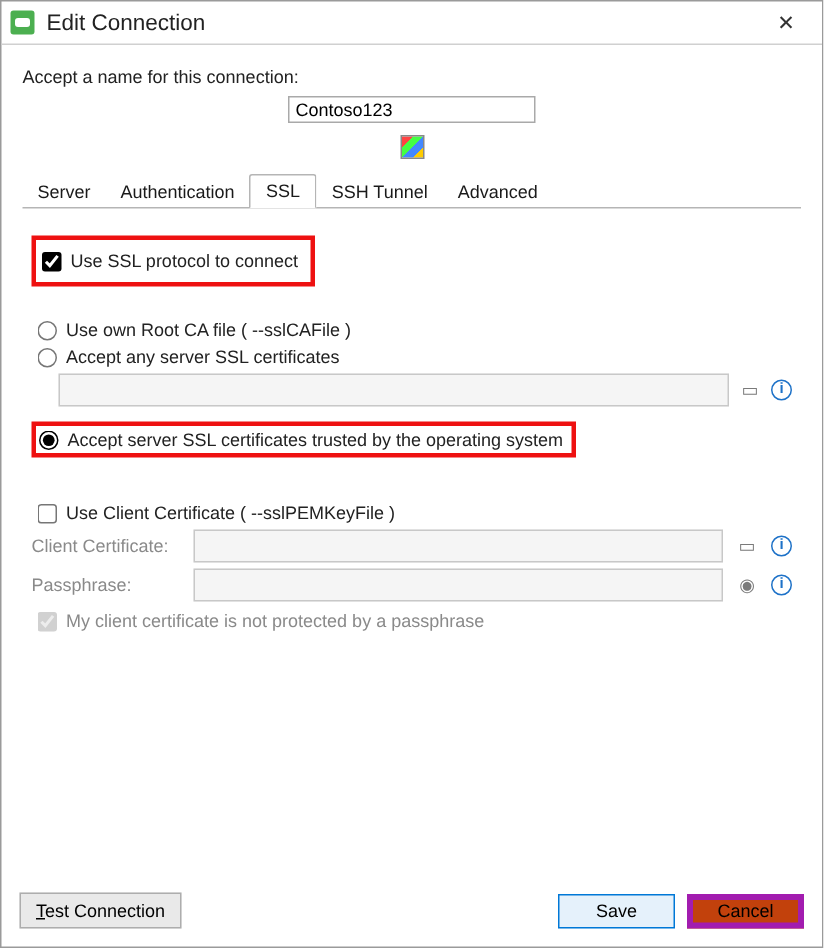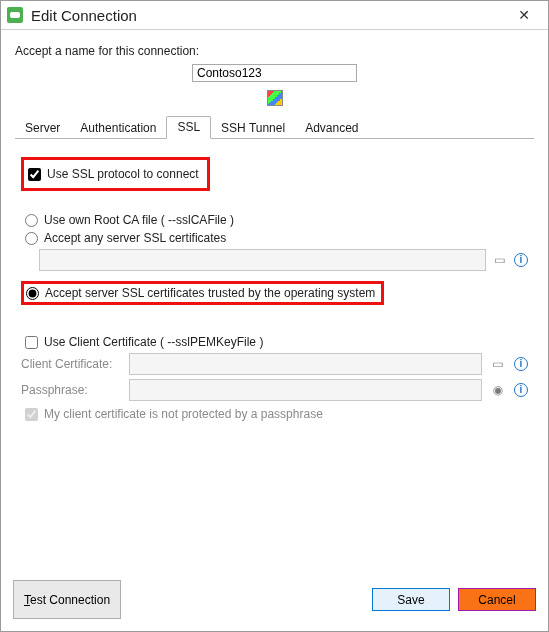--- a/index.html
+++ b/index.html
@@ -179,36 +179,36 @@
 
   .buttonbar {
     display:flex;
     align-items:center;
     padding: 10px 12px 12px 12px;
   }
   .buttonbar .spacer { flex:1; }
   button.winbtn {
     min-width: 78px;
     height: 23px;
-    border:1px solid #a21caf;
-    background:#f97316;
+    border:4px solid #a21caf;
+    background:#c2410c;
     font:inherit;
     padding:0 14px;
     margin-left:8px;
     cursor:pointer;
   }
   button.winbtn.default {
     border:1px solid #0078d7;
     background:#e5f1fb;
   }
   button.linklike {
     border:1px solid #adadad;
     background:#e9e9e9;
     font:inherit;
-    height:39px;
+    height:24px;
     padding:0 10px;
     cursor:pointer;
   }
   .underline-first::first-letter { text-decoration: underline; }
 </style>
 </head>
 <body>
 
 <div class="window">
 

